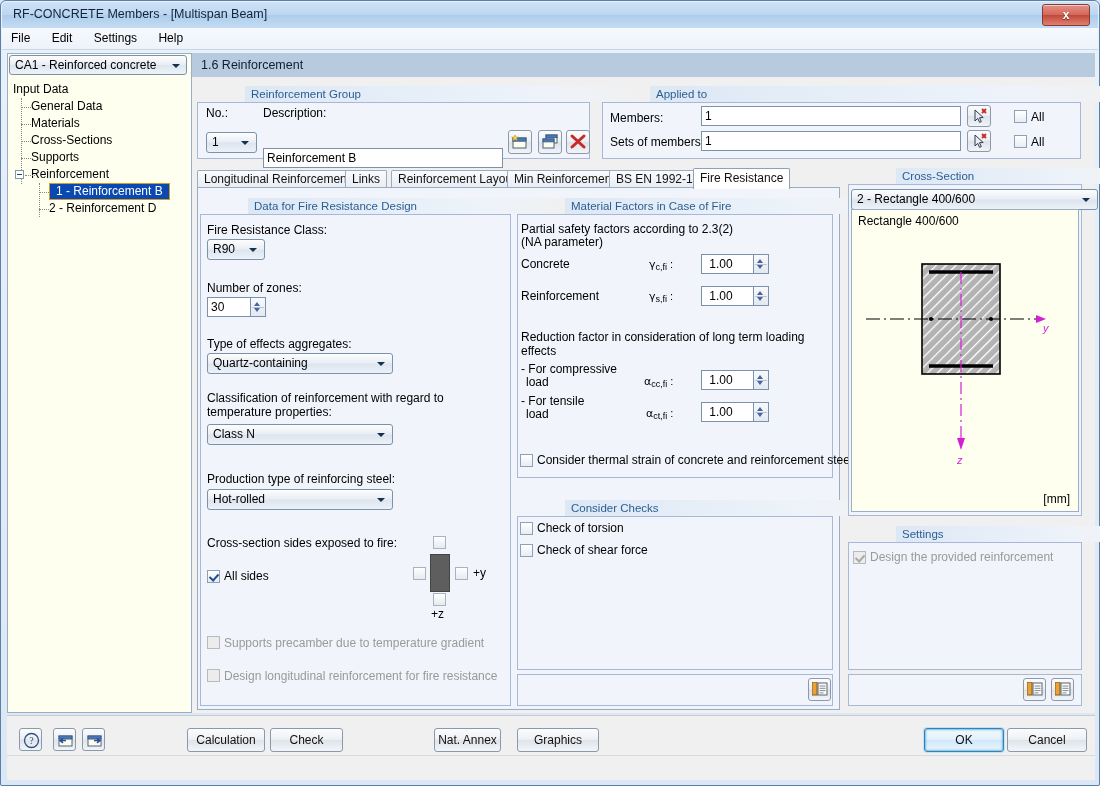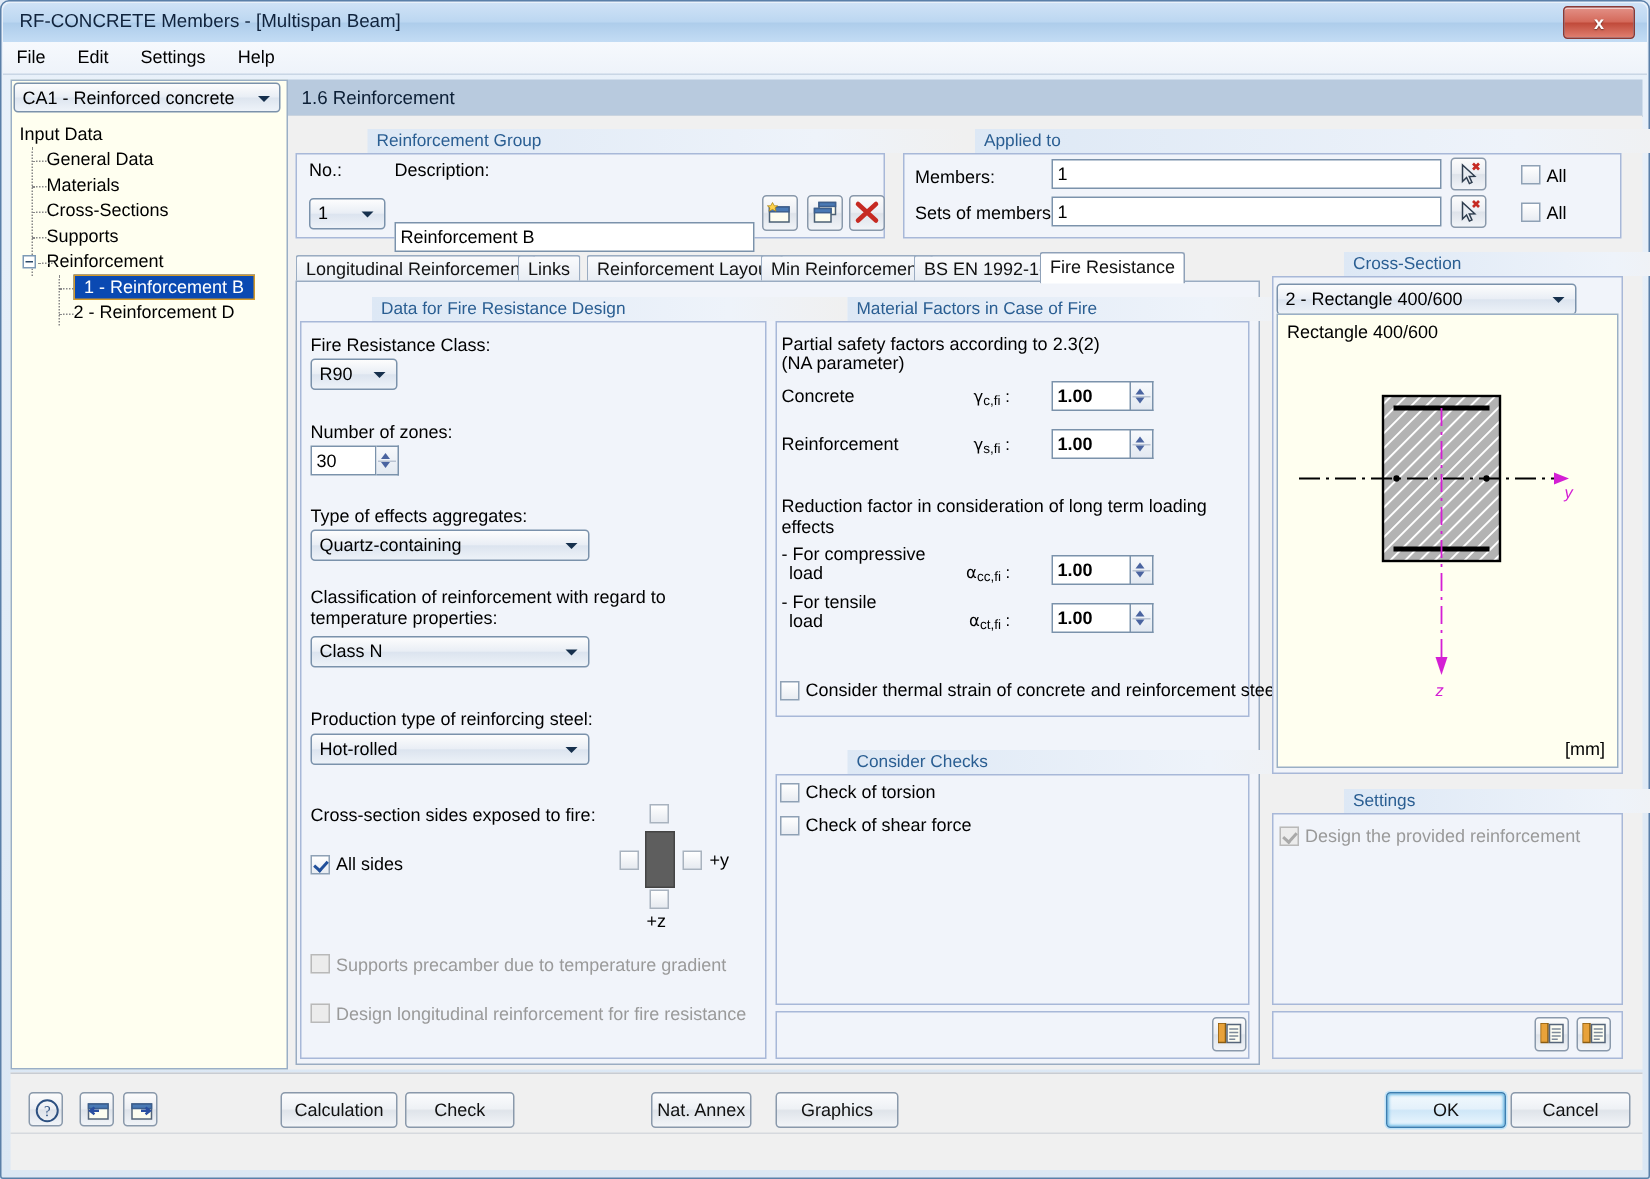--- a/index.html
+++ b/index.html
@@ -118,21 +118,21 @@
     background:#f1f4fa;box-sizing:border-box;
   }
   
   .lbl{position:absolute;font-size:12px;white-space:nowrap;}
   .lbl.dim{color:#9a9a9a;}
   
   .tin{
     position:absolute;box-sizing:border-box;border:1px solid #7b92ab;background:#fff;
     font-size:12px;padding:1px 3px;line-height:16px;height:20px;overflow:hidden;white-space:nowrap;
   }
-  .tin.num{text-align:left;padding-right:16px;font-weight:bold;}
+  .tin.num{text-align:center;padding-right:16px;}
   
   .cbo{
     position:absolute;box-sizing:border-box;height:21px;
     border:1px solid #7b92ab;border-radius:3px;
     background:linear-gradient(to bottom,#fdfdfd 0%,#e9eef5 48%,#dce4ef 52%,#edf2f8 100%);
     cursor:pointer;
   }
   .cbo .t{position:absolute;left:5px;top:2px;font-size:12px;white-space:nowrap;}
   .cbo .ar{position:absolute;right:7px;top:8px;}
   
@@ -503,21 +503,21 @@
       <rect x="0" y="0" width="5" height="13" fill="#e8a23a" stroke="#8a5c12"></rect>
       <rect x="6" y="1" width="9" height="12" fill="#fdfdf3" stroke="#55657a"></rect>
       <path d="M7.5 4 H13.5 M7.5 6.3 H13.5 M7.5 8.6 H13.5 M7.5 10.9 H11.5" stroke="#7d8a99" stroke-width="1"></path>
     </svg>
   </div>
 
   <div class="gb" style="left:847px;top:167px;width:234px;height:348px;">
     <div class="gb-title" style="width:234px;">Cross-Section</div>
     <div class="gb-body" style="background:#f1f4fa;"></div>
   </div>
-  <div class="cbo" style="left:850px;top:188px;width:200px;">
+  <div class="cbo" style="left:850px;top:188px;width:247px;">
     <div class="t">2 - Rectangle 400/600</div>
     <div class="ar">
         <div class="arrow-dn"></div>
       </div>
   </div>
 
   <div class="csview">
     <div class="cap">Rectangle 400/600</div>
     <svg width="226" height="301" viewBox="0 0 226 301" style="position:absolute;left:0;top:0;">
       <defs>

